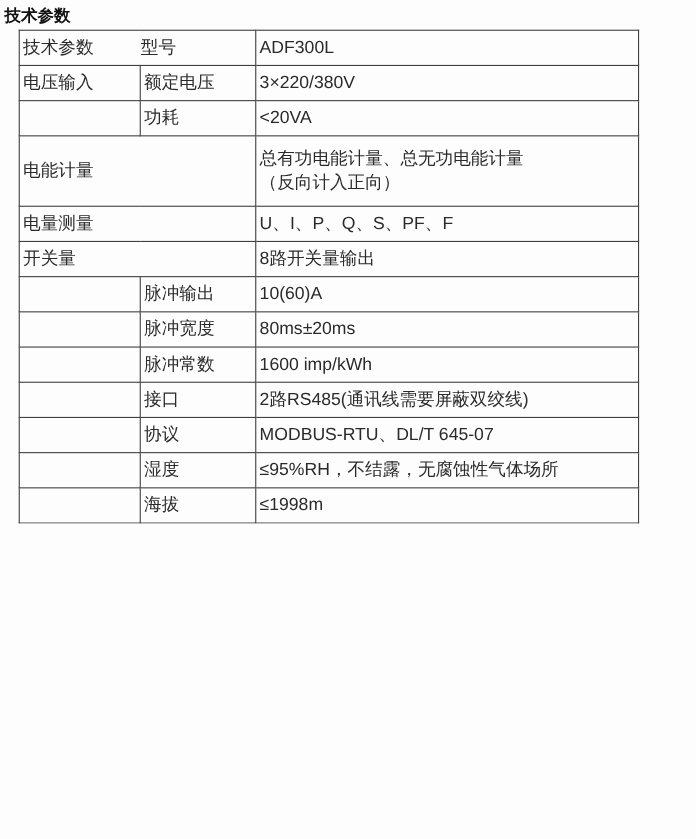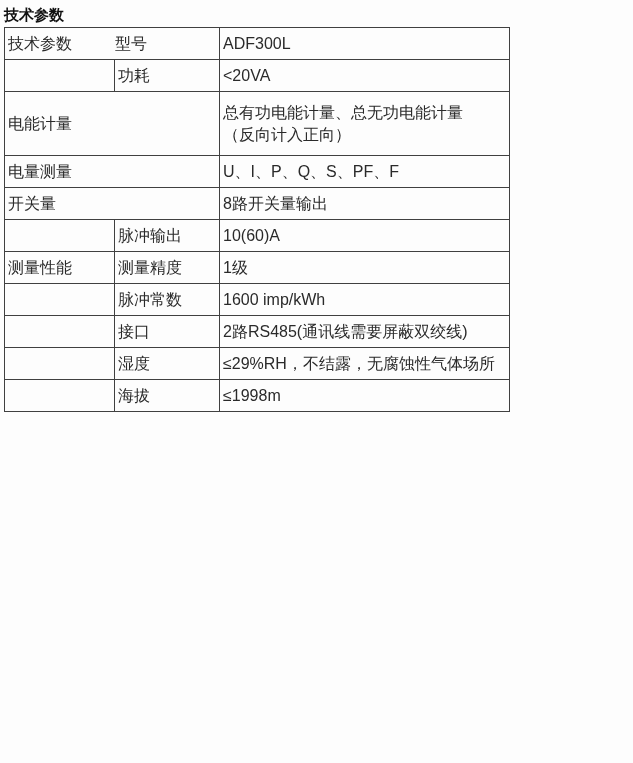--- a/index.html
+++ b/index.html
@@ -12,22 +12,22 @@
   .page-title{
     font-size:15px;
     font-weight:bold;
     color:#111111;
     padding:6px 0 4px 4px;
     line-height:17px;
   }
   table.spec{
     border-collapse:collapse;
     table-layout:fixed;
-    width:506px;
-    margin-left:4px;
+    width:564px;
+    margin-left:17px;
     border-radius:12px;
   }
   table.spec td{
     border:1px solid #404040;
     font-size:16px;
     color:#2a2a2a;
     padding:1px 3px;
     height:29px;
     vertical-align:middle;
     line-height:1.32;
@@ -49,20 +49,25 @@
     <col class="c1">
       <col class="c2">
       <col class="c3">
   </colgroup>
   <tbody id="spec-tbody">
       <tr>
         <td colspan="2"><span class="cat-inline">技术参数</span><span>型号</span></td>
         <td class="value-cell">ADF300L</td>
       </tr>
       <tr>
+        <td>电压输入</td>
+        <td>额定电压</td>
+        <td class="value-cell">3×220/380V</td>
+      </tr>
+      <tr>
         <td></td>
         <td>功耗</td>
         <td class="value-cell">&lt;20VA</td>
       </tr>
       <tr class="tall">
         <td colspan="2"><span class="cat-inline">电能计量</span><span></span></td>
         <td class="value-cell">总有功电能计量、总无功电能计量
 （反向计入正向）</td>
       </tr>
       <tr>
@@ -72,38 +77,43 @@
       <tr>
         <td colspan="2"><span class="cat-inline">开关量</span><span></span></td>
         <td class="value-cell">8路开关量输出</td>
       </tr>
       <tr>
         <td></td>
         <td>脉冲输出</td>
         <td class="value-cell">10(60)A</td>
       </tr>
       <tr>
-        <td>测量性能</td>
-        <td>测量精度</td>
-        <td class="value-cell">1级</td>
+        <td></td>
+        <td>脉冲宽度</td>
+        <td class="value-cell">80ms±20ms</td>
       </tr>
       <tr>
         <td></td>
         <td>脉冲常数</td>
         <td class="value-cell">1600 imp/kWh</td>
       </tr>
       <tr>
         <td></td>
         <td>接口</td>
         <td class="value-cell">2路RS485(通讯线需要屏蔽双绞线)</td>
       </tr>
       <tr>
         <td></td>
+        <td>协议</td>
+        <td class="value-cell">MODBUS-RTU、DL/T 645-07</td>
+      </tr>
+      <tr>
+        <td></td>
         <td>湿度</td>
-        <td class="value-cell">≤29%RH，不结露，无腐蚀性气体场所</td>
+        <td class="value-cell">≤95%RH，不结露，无腐蚀性气体场所</td>
       </tr>
       <tr>
         <td></td>
         <td>海拔</td>
         <td class="value-cell">≤1998m</td>
       </tr>
     </tbody>
 </table>
 
 </body></html>

